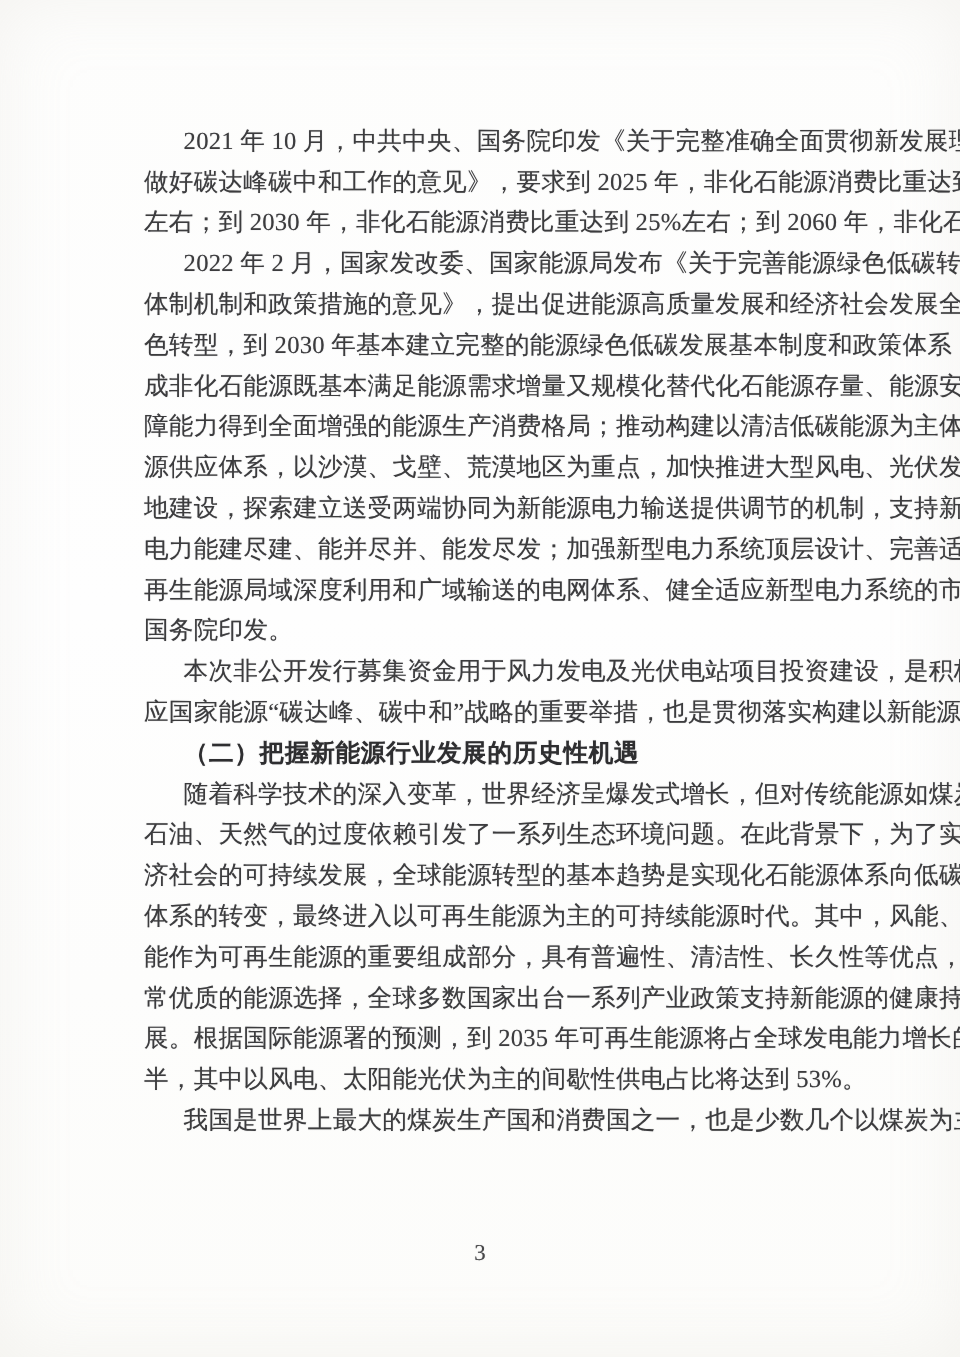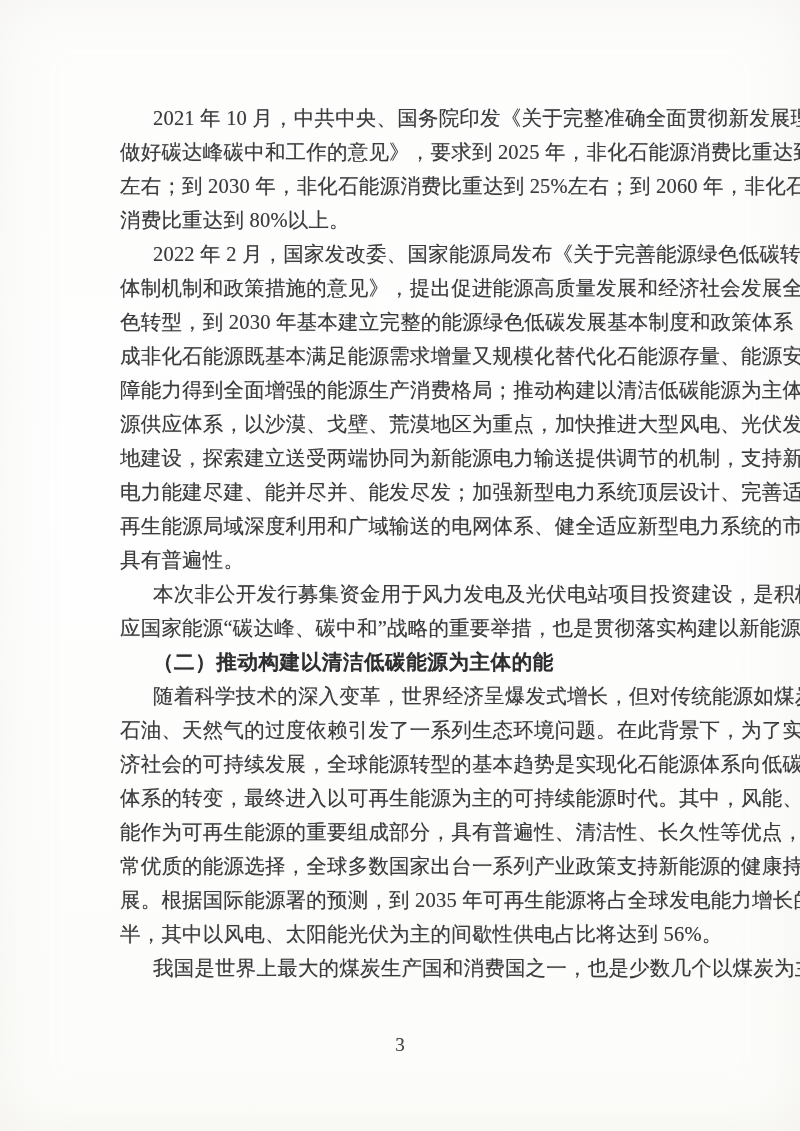--- a/index.html
+++ b/index.html
@@ -65,54 +65,53 @@
 </head>
 <body>
 
 <div class="page">
   <div class="content">
 
     <div class="para">
       <span class="line firstline">2021 年 10 月，中共中央、国务院印发《关于完整准确全面贯彻新发展理念</span>
       <span class="line">做好碳达峰碳中和工作的意见》，要求到 2025 年，非化石能源消费比重达到 20%</span>
       <span class="line">左右；到 2030 年，非化石能源消费比重达到 25%左右；到 2060 年，非化石能源</span>
-      <span class="line lastline">消费比重达到 80%以上。</span>
     </div>
 
     <div class="para">
       <span class="line firstline">2022 年 2 月，国家发改委、国家能源局发布《关于完善能源绿色低碳转型</span>
       <span class="line">体制机制和政策措施的意见》，提出促进能源高质量发展和经济社会发展全面绿</span>
       <span class="line">色转型，到 2030 年基本建立完整的能源绿色低碳发展基本制度和政策体系，形</span>
       <span class="line">成非化石能源既基本满足能源需求增量又规模化替代化石能源存量、能源安全保</span>
       <span class="line">障能力得到全面增强的能源生产消费格局；推动构建以清洁低碳能源为主体的能</span>
       <span class="line">源供应体系，以沙漠、戈壁、荒漠地区为重点，加快推进大型风电、光伏发电基</span>
       <span class="line">地建设，探索建立送受两端协同为新能源电力输送提供调节的机制，支持新能源</span>
       <span class="line">电力能建尽建、能并尽并、能发尽发；加强新型电力系统顶层设计、完善适应可</span>
       <span class="line">再生能源局域深度利用和广域输送的电网体系、健全适应新型电力系统的市场机</span>
-      <span class="line lastline">具有普遍性。</span>
+      <span class="line lastline">国务院印发。</span>
     </div>
 
     <div class="para">
       <span class="line firstline">本次非公开发行募集资金用于风力发电及光伏电站项目投资建设，是积极响</span>
       <span class="line">应国家能源“碳达峰、碳中和”战略的重要举措，也是贯彻落实构建以新能源为主</span>
     </div>
 
     <div class="para heading">
-      <span class="line firstline lastline">（二）推动构建以清洁低碳能源为主体的能</span>
+      <span class="line firstline lastline">（二）把握新能源行业发展的历史性机遇</span>
     </div>
 
     <div class="para">
       <span class="line firstline">随着科学技术的深入变革，世界经济呈爆发式增长，但对传统能源如煤炭、</span>
       <span class="line">石油、天然气的过度依赖引发了一系列生态环境问题。在此背景下，为了实现经</span>
       <span class="line">济社会的可持续发展，全球能源转型的基本趋势是实现化石能源体系向低碳能源</span>
       <span class="line">体系的转变，最终进入以可再生能源为主的可持续能源时代。其中，风能、太阳</span>
       <span class="line">能作为可再生能源的重要组成部分，具有普遍性、清洁性、长久性等优点，是非</span>
       <span class="line">常优质的能源选择，全球多数国家出台一系列产业政策支持新能源的健康持续发</span>
       <span class="line">展。根据国际能源署的预测，到 2035 年可再生能源将占全球发电能力增长的一</span>
-      <span class="line lastline">半，其中以风电、太阳能光伏为主的间歇性供电占比将达到 56%。</span>
+      <span class="line lastline">半，其中以风电、太阳能光伏为主的间歇性供电占比将达到 53%。</span>
     </div>
 
     <div class="para">
       <span class="line firstline">我国是世界上最大的煤炭生产国和消费国之一，也是少数几个以煤炭为主要</span>
     </div>
 
   </div>
 
   <div class="page-number">3</div>
 </div>

